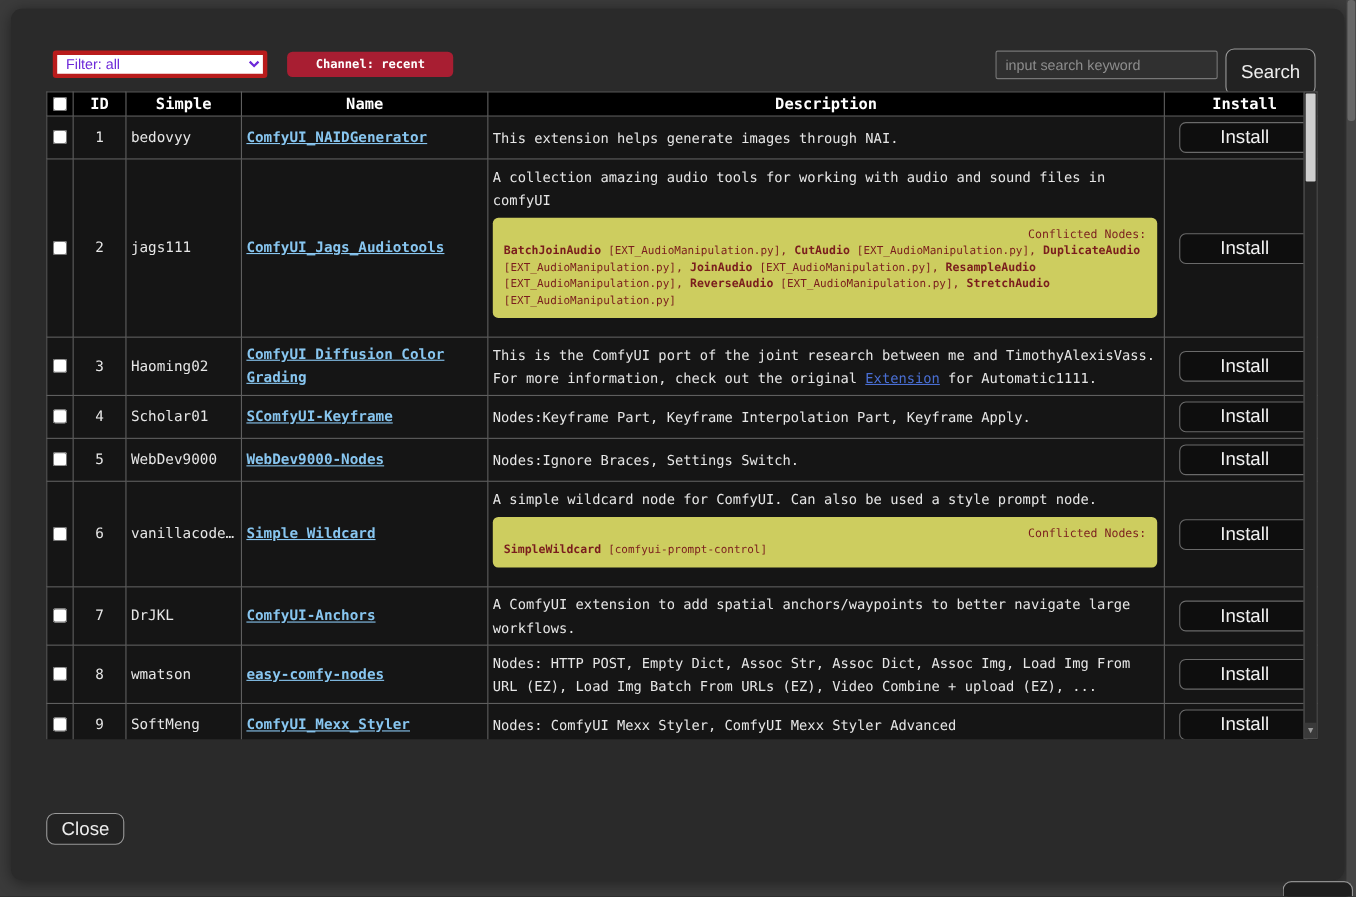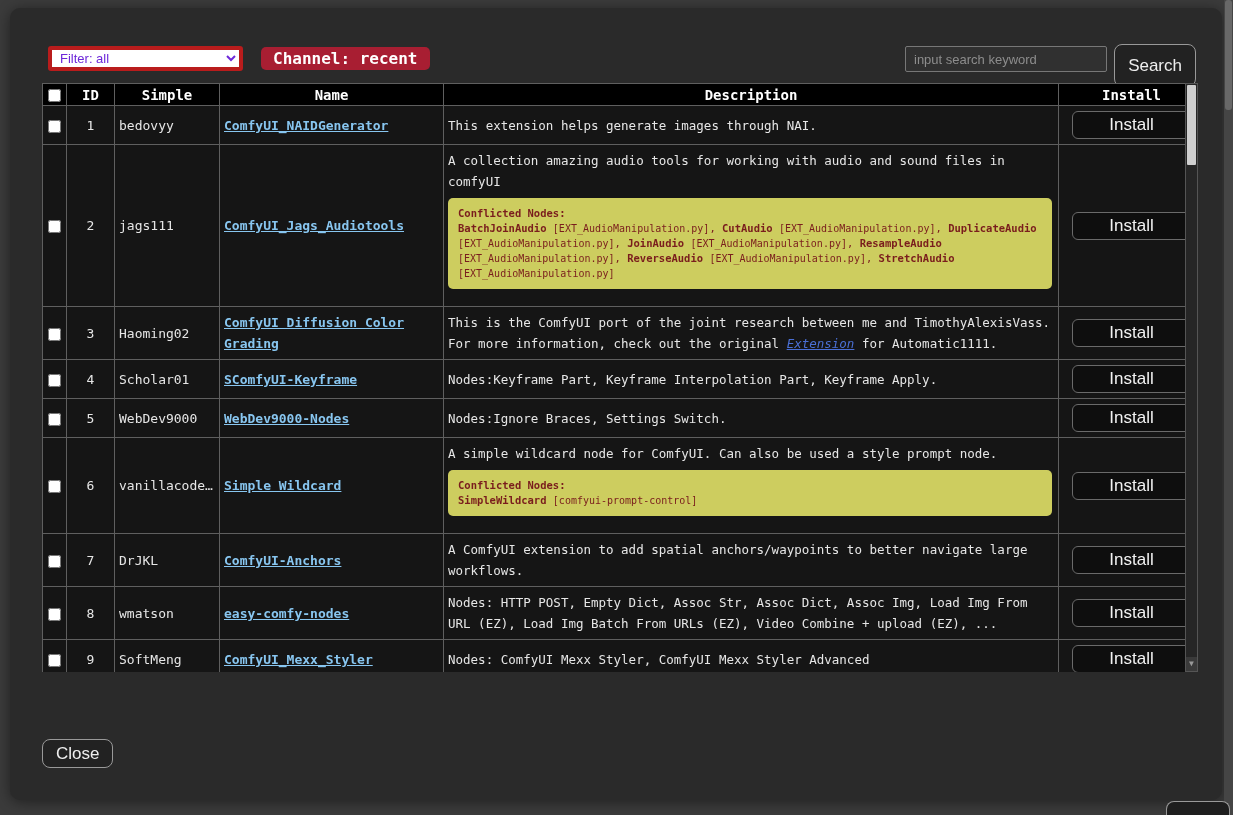--- a/index.html
+++ b/index.html
@@ -6,22 +6,22 @@
   html,body { width:1233px; height:815px; overflow:hidden; background:#3b3b3b;
               font-family:"DejaVu Sans Mono", monospace; }
   .dialog { position:absolute; left:10px; top:8px; width:1212px; height:792px;
             background:#2a2a2a; border-radius:10px; box-shadow:0 2px 14px rgba(0,0,0,.45); }
 
   
   .filter-select { position:absolute; left:38px; top:38px; width:195px; height:25px;
                    font:13px "Liberation Sans", sans-serif; background:#fff; color:#6d28d9;
                    border:4px solid #b91c1c; border-radius:3px; padding:0 4px; }
   .channel-badge { position:absolute; left:251px; top:39px; height:23px; line-height:23px;
-                   padding:0 12px; background:var(--badge-bg,#a81e32); color:#fff;
-                   font-weight:bold; font-size:16px; border-radius:5px; }
+                   padding:0 26px; background:var(--badge-bg,#a81e32); color:#fff;
+                   font-weight:bold; font-size:11px; border-radius:5px; }
   .search-input  { position:absolute; top:38px; right:115px; width:202px; height:26px;
                    background:#303030; border:1px solid #777; border-radius:2px;
                    color:#ccc; padding:0 8px; font:13px "Liberation Sans", sans-serif; }
   .search-input::placeholder { color:#8d8d8d; }
   .search-button { position:absolute; top:36px; right:26px; height:43px; padding:0 13px;
                    font:17px "Liberation Sans", sans-serif; background:#222; color:#eee;
                    border:1px solid #999; border-radius:8px; cursor:pointer; }
 
   
   .table-wrap { position:absolute; left:32px; top:75px; width:1156px; height:589px; overflow:hidden; }
@@ -32,28 +32,28 @@
   .nodes-table td { color:#e6e6e6; font-size:13px; line-height:21px;
                     padding:5px 4px; vertical-align:middle; }
   .col-check   { width:24px; text-align:center; }
   .col-id      { width:48px; text-align:center; }
   .col-author  { width:105px; padding-left:4px; white-space:nowrap; overflow:hidden; }
   .col-name    { width:224px; padding-left:8px; }
   .col-desc    { width:615px; font-size:12.5px; padding-left:4px; padding-right:2px; }
   .col-install { width:146px; text-align:center; }
   input[type="checkbox"] { width:13px; height:13px; vertical-align:middle; accent-color:#9a9a9a; }
   .name-link { color:var(--link,#88c6f0); font-weight:bold; text-decoration:underline; cursor:pointer; }
-  .desc-link { color:var(--desc-link,#4a6fd4); text-decoration:underline; cursor:pointer;font-style:italic; }
+  .desc-link { color:var(--desc-link,#4a6fd4); text-decoration:underline; cursor:pointer; }
   .desc-text { font-size:12.5px; line-height:21px; }
   .install-button { width:120px; padding:3px 0; background:#0e0e0e; color:#f2f2f2;
                     border:1px solid #6a6a6a; border-radius:6px;
                     font:17px "Liberation Sans", sans-serif; cursor:pointer; }
   .conflict { background:var(--conflict-bg,#cdcd5f); color:var(--conflict-text,#7a1d1d);
               border-radius:5px; padding:8px 10px; margin:6px 2px 12px 0; }
-  .conflict-title { font-weight:bold; font-size:10.5px; line-height:15px; }
+  .conflict-title { font-weight:normal; font-size:10.5px; line-height:15px;text-align:right; }
   .conflict-items { font-size:10.5px; line-height:15px; }
   .c-name { font-weight:bold; }
   .c-ref  { font-size:10px; }
 
   
   .fake-scrollbar { position:absolute; top:0; right:0; width:13px; height:100%;
                     background:#262626; border:1px solid #555; }
   .fake-thumb { position:absolute; top:1px; left:1px; width:9px; height:80px;
                 background:#cfcfcf; border-radius:1px; }
   .fake-arrow { position:absolute; bottom:0; left:0; width:100%; height:14px;

